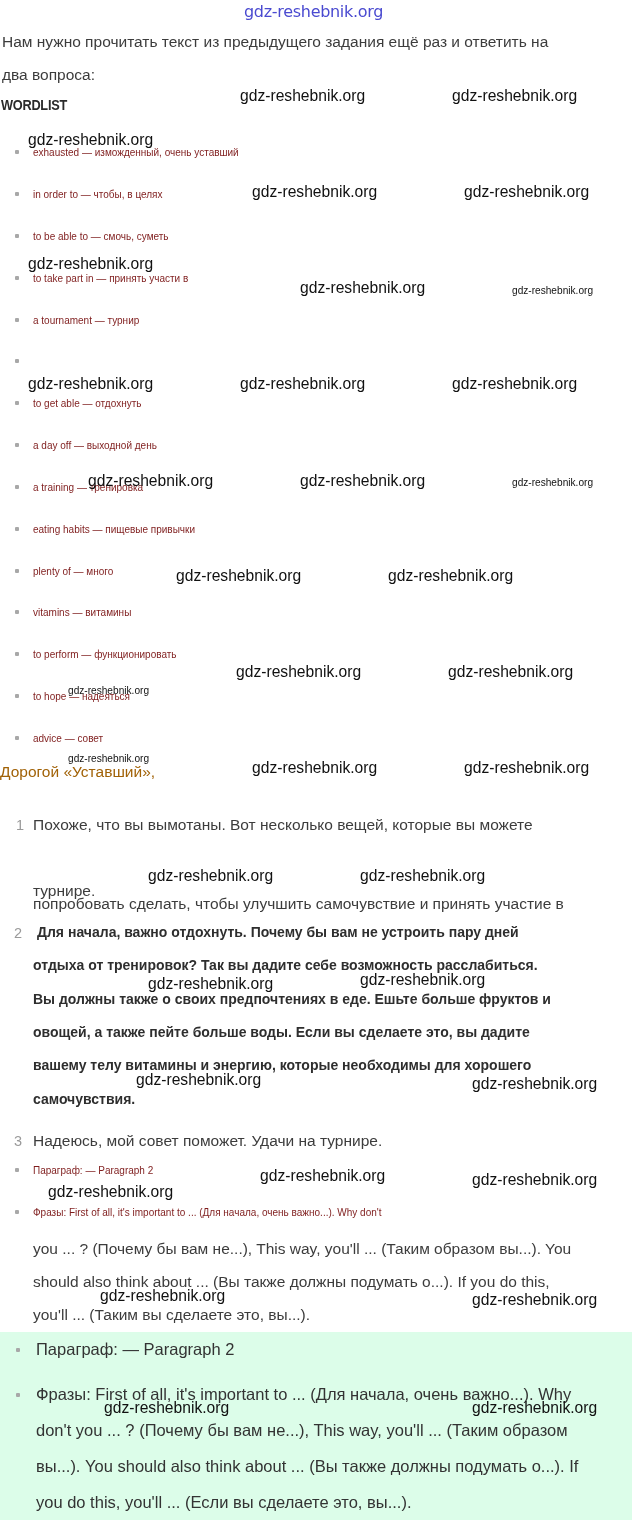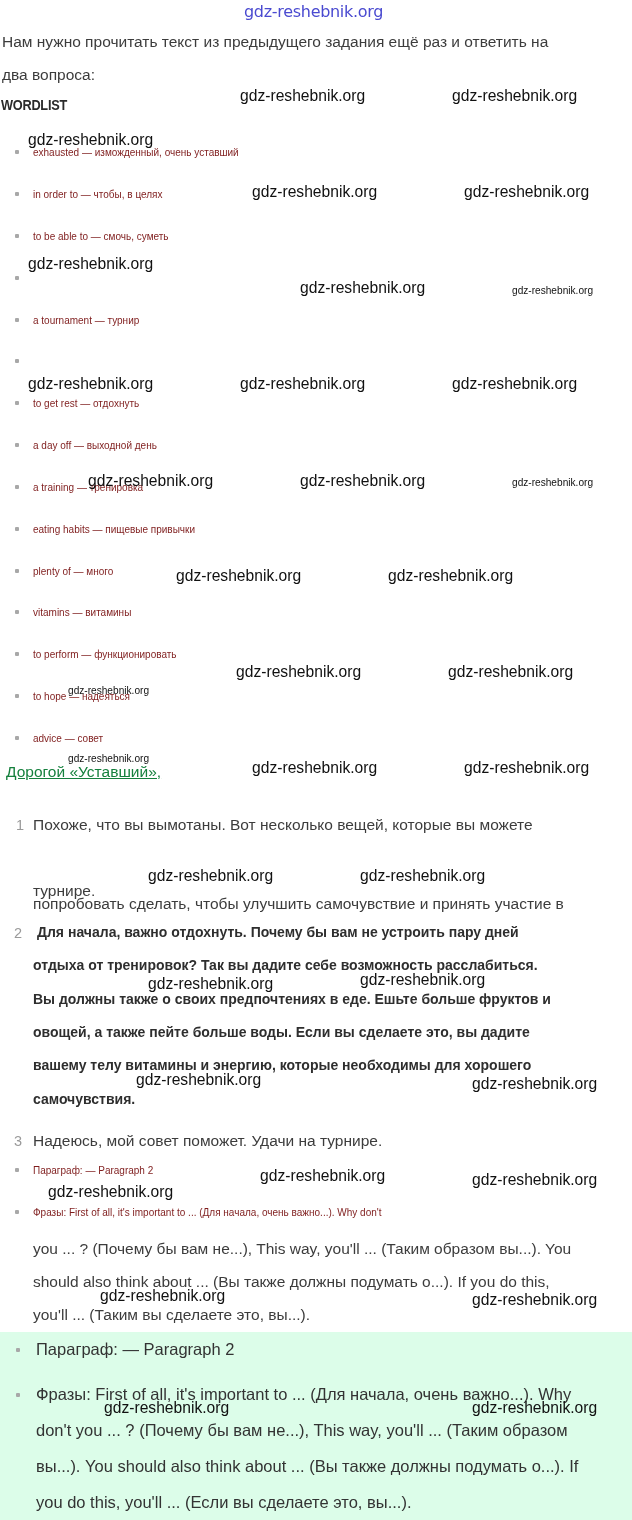--- a/index.html
+++ b/index.html
@@ -10,21 +10,21 @@
     .abs { position: absolute; white-space: nowrap; }
     .site-link {
       left: 244px; top: 2px; font-size: 16px; color: #4a4ad0;
       font-family: "DejaVu Sans", sans-serif; letter-spacing: -0.3px;
       text-decoration: none;
     }
     .intro { left: 2px; font-size: 15.5px; color: #3c3c3c; }
     .wordlist-title { left: 1px; top: 96px; font-size: 15px; font-weight: bold; color: #2a2a2a; letter-spacing: -0.3px; transform: scaleX(0.85); transform-origin: left; }
     .wl-item { left: 15px; font-size: 10px; color: #7f1d1d; }
     .bullet { display: inline-block; width: 4px; height: 4px; background: #a8a8a8; border-radius: 1px; margin-right: 14px; vertical-align: middle; position: relative; top: -1px; }
-    .salutation { left: 6px; top: 763px; font-size: 15.5px; color: #15803d; text-decoration: underline; }
+    .salutation { left: 0; top: 763px; font-size: 15.5px; color: #a16207; }
     .num { font-size: 14.5px; color: #9a9a9a; }
     .para-line { left: 33px; font-size: 15.5px; color: #3c3c3c; }
     .bold-line { left: 33px; font-size: 14px; color: #2e2e2e; font-weight: bold; }
     .phr-line { left: 33px; font-size: 15.5px; color: #3c3c3c; }
     .green-box {
       position: absolute; left: 0; top: 1332px; width: 632px; height: 188px;
       background: #dcfde9;
     }
     .g-line { left: 36px; font-size: 16.5px; color: #333; }
     .wm { position: absolute; white-space: nowrap; font-family: "Liberation Sans", sans-serif; color: #111; font-size: 17px; transform: scaleX(0.92); transform-origin: left; }
@@ -37,24 +37,24 @@
 
 <div class="abs intro" style="top:33px">Нам нужно прочитать текст из предыдущего задания ещё раз и ответить на</div>
 <div class="abs intro" style="top:66px">два вопроса:</div>
 
 <div class="abs wordlist-title">WORDLIST</div>
 
 <div>
   <div class="abs wl-item" style="top:147px"><span class="bullet"></span><span>exhausted — изможденный, очень уставший</span></div>
   <div class="abs wl-item" style="top:189px"><span class="bullet"></span><span>in order to — чтобы, в целях</span></div>
   <div class="abs wl-item" style="top:231px"><span class="bullet"></span><span>to be able to — смочь, суметь</span></div>
-  <div class="abs wl-item" style="top:273px"><span class="bullet"></span></div>
+  <div class="abs wl-item" style="top:273px"><span class="bullet"></span><span>to take part in — принять участи в</span></div>
   <div class="abs wl-item" style="top:315px"><span class="bullet"></span><span>a tournament — турнир</span></div>
   <div class="abs wl-item" style="top:356px"><span class="bullet"></span></div>
-  <div class="abs wl-item" style="top:398px"><span class="bullet"></span><span>to get rest — отдохнуть</span></div>
+  <div class="abs wl-item" style="top:398px"><span class="bullet"></span><span>to get able — отдохнуть</span></div>
   <div class="abs wl-item" style="top:440px"><span class="bullet"></span><span>a day off — выходной день</span></div>
   <div class="abs wl-item" style="top:482px"><span class="bullet"></span><span>a training — тренировка</span></div>
   <div class="abs wl-item" style="top:524px"><span class="bullet"></span><span>eating habits — пищевые привычки</span></div>
   <div class="abs wl-item" style="top:566px"><span class="bullet"></span><span>plenty of — много</span></div>
   <div class="abs wl-item" style="top:607px"><span class="bullet"></span><span>vitamins — витамины</span></div>
   <div class="abs wl-item" style="top:649px"><span class="bullet"></span><span>to perform — функционировать</span></div>
   <div class="abs wl-item" style="top:691px"><span class="bullet"></span><span>to hope — надеяться</span></div>
   <div class="abs wl-item" style="top:733px"><span class="bullet"></span><span>advice — совет</span></div>
 </div>
 

